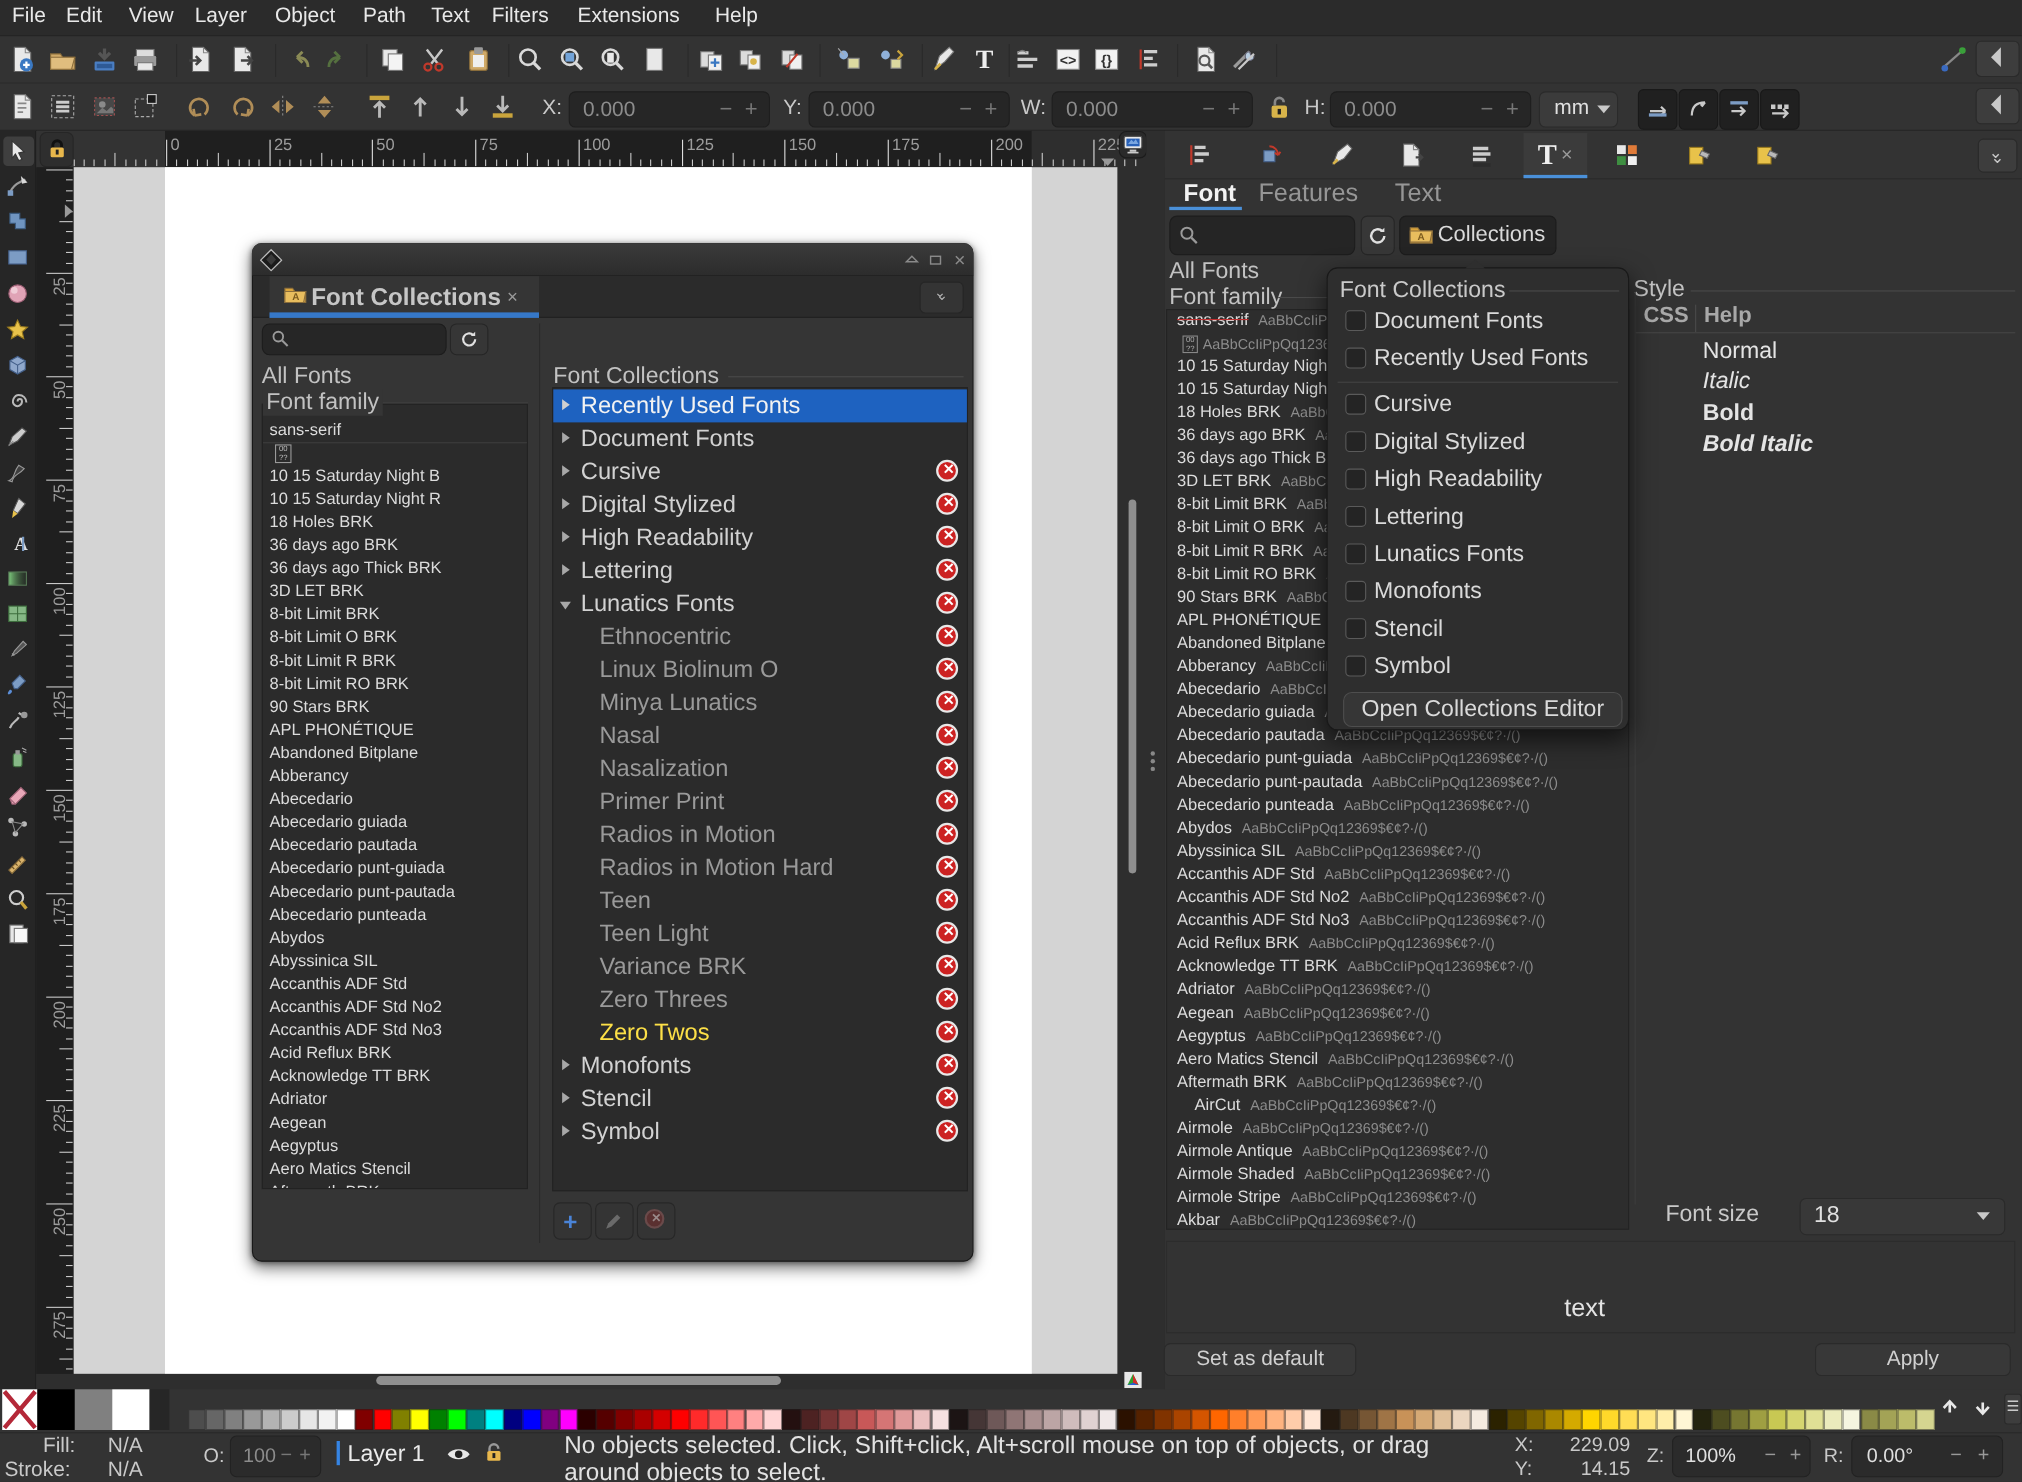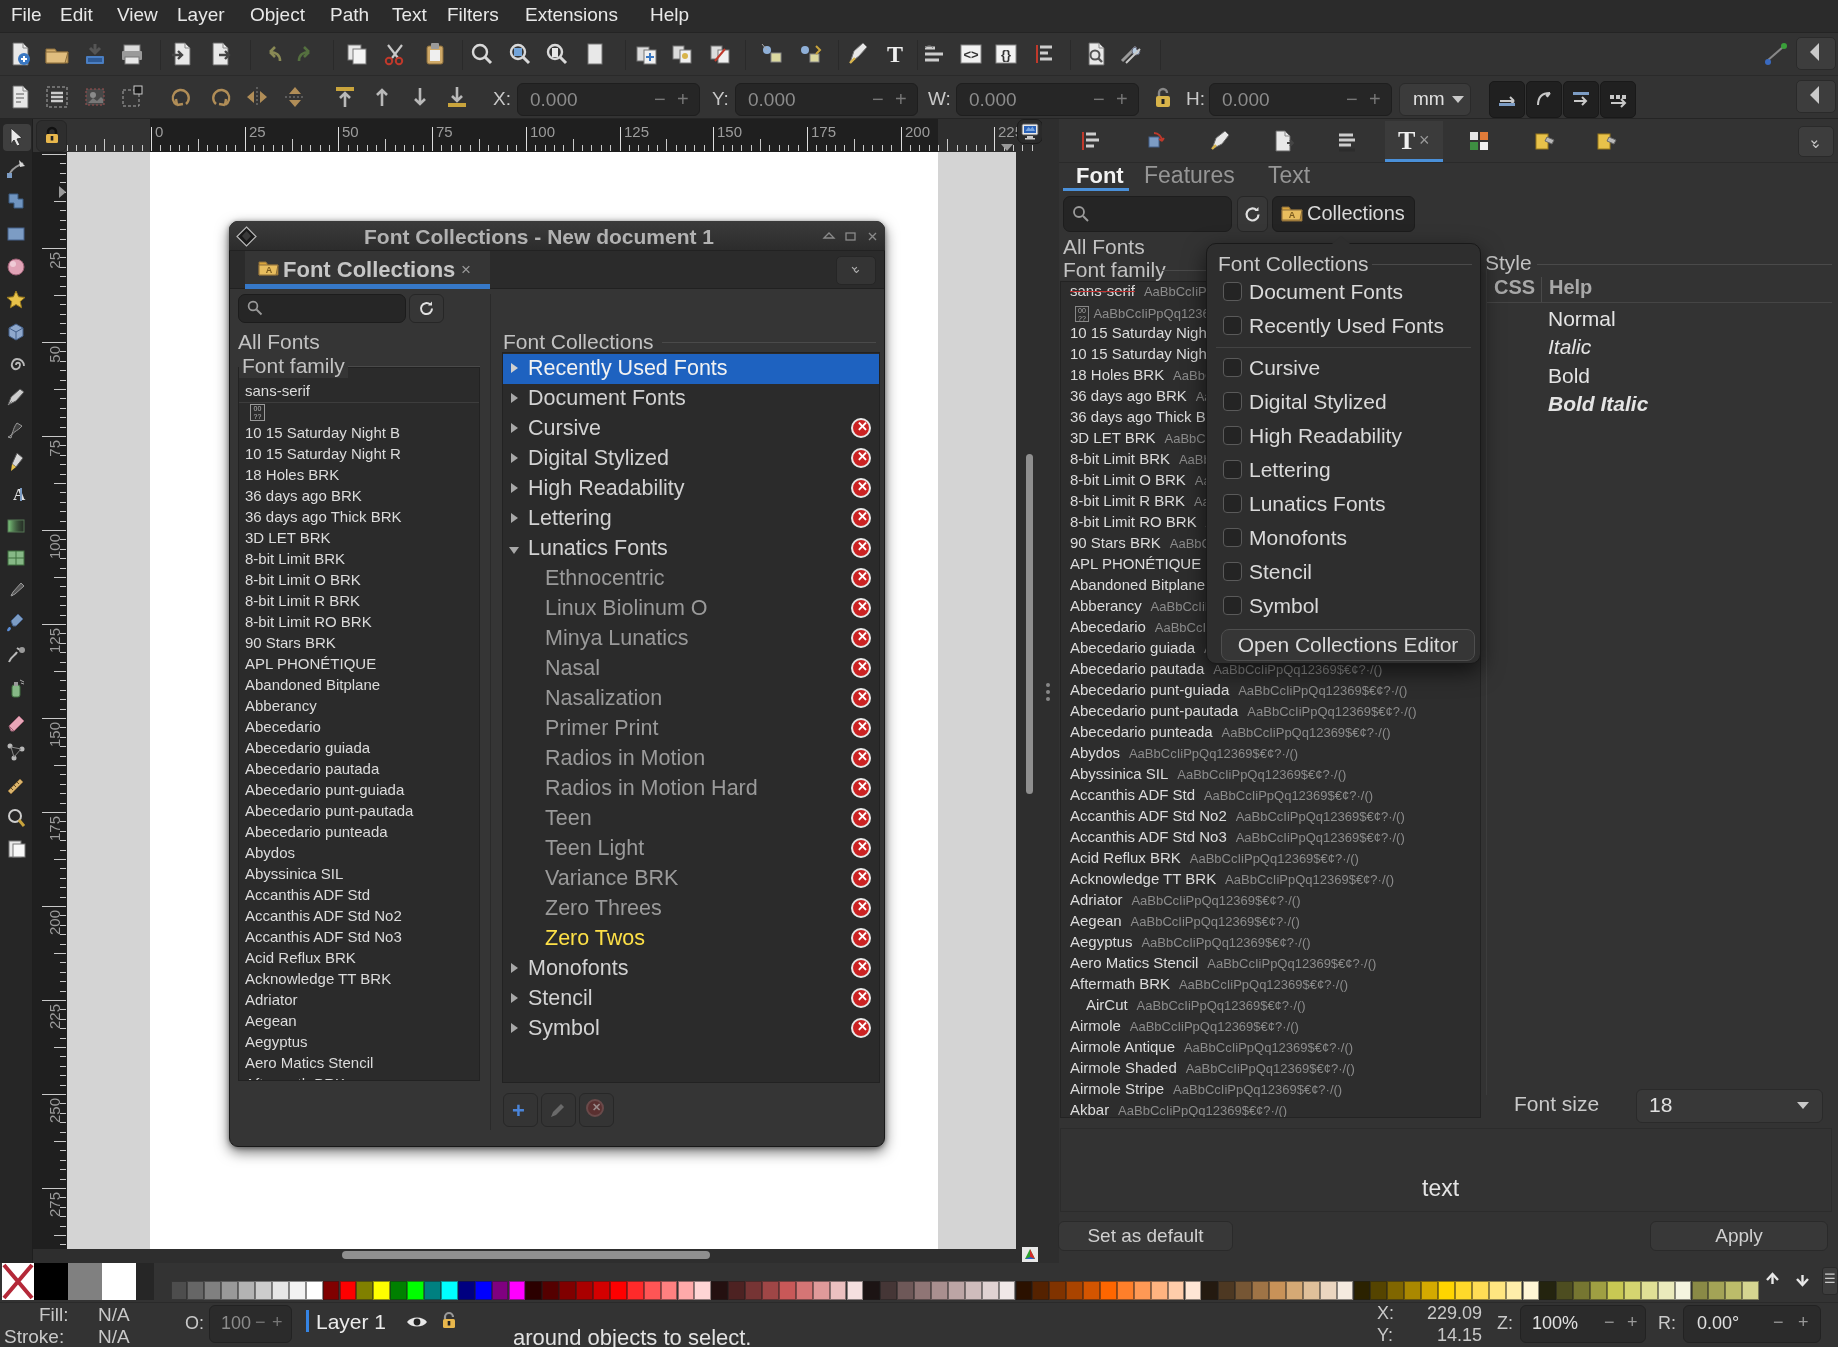--- a/index.html
+++ b/index.html
@@ -910,21 +910,21 @@
 </div>
 <div class="abs" style="left:1485px;top:251px;font-size:21px;color:#c2c2c2">Style</div>
 <div class="abs" style="left:1537px;top:264px;width:295px;height:1px;background:#4a4a4a"></div>
 <div class="abs" style="left:1486px;top:265px;width:1px;height:830px;background:#3d3d3d"></div>
 <div class="abs" style="left:1494px;top:276px;font-size:20px;font-weight:bold;color:#a8a8a8">CSS</div>
 <div class="abs" style="left:1541px;top:277px;width:1px;height:25px;background:#4a4a4a"></div>
 <div class="abs" style="left:1549px;top:276px;font-size:20px;font-weight:bold;color:#a8a8a8">Help</div>
 <div class="abs" style="left:1487px;top:302px;width:345px;height:1px;background:#454545"></div>
 <div class="abs" style="left:1548px;top:307px;font-size:21px;color:#e4e4e4">Normal</div>
 <div class="abs" style="left:1548px;top:335px;font-size:21px;font-style:italic;color:#e4e4e4">Italic</div>
-<div class="abs" style="left:1548px;top:364px;font-size:21px;font-weight:normal;color:#e4e4e4">Bold</div>
+<div class="abs" style="left:1548px;top:364px;font-size:21px;font-weight:bold;color:#e4e4e4">Bold</div>
 <div class="abs" style="left:1548px;top:392px;font-size:21px;font-weight:bold;font-style:italic;color:#e4e4e4">Bold Italic</div>
 <div class="abs" style="left:1514px;top:1092px;font-size:21px;color:#c9c9c9">Font size</div>
 <div class="abs" style="left:1636px;top:1089px;width:187px;height:34px;background:#383838;border:1px solid #2a2a2a;border-radius:6px"></div>
 <div class="abs" style="left:1649px;top:1093px;font-size:21px;color:#e0e0e0">18</div>
 <div class="abs" style="left:1797px;top:1102px;width:0;height:0;border-top:7px solid #c9c9c9;border-left:6px solid transparent;border-right:6px solid transparent"></div>
 <div class="abs" style="left:1060px;top:1128px;width:772px;height:84px;border:1px solid #2c2c2c"></div>
 <div class="abs" style="left:1422px;top:1175px;font-size:23px;color:#e4e4e4">text</div>
 <div class="abs" style="left:1058px;top:1221px;width:175px;height:30px;background:#383838;border:1px solid #2a2a2a;border-radius:6px;text-align:center;font-size:19px;color:#d0d0d0;line-height:28px">Set as default</div>
 <div class="abs" style="left:1650px;top:1221px;width:178px;height:30px;background:#383838;border:1px solid #2a2a2a;border-radius:6px;text-align:center;font-size:19px;color:#d0d0d0;line-height:28px">Apply</div>
 <div class="abs" style="left:1206px;top:243px;width:275px;height:421px;background:#2e2e2e;border:1px solid #191919;border-radius:10px;box-shadow:0 8px 22px rgba(0,0,0,0.6)"></div>
@@ -954,21 +954,20 @@
 <div class="abs" style="left:1249px;top:594px;font-size:21px;color:#dadada">Symbol</div>
 <div class="abs" style="left:1221px;top:629px;width:254px;height:32px;background:#363636;border:1px solid #4e4e4e;border-radius:8px;text-align:center;font-size:21px;color:#dadada;line-height:30px">Open Collections Editor</div>
 <div class="abs" style="left:229px;top:221px;width:656px;height:926px;background:#353535;border:1px solid #191919;border-radius:9px;box-shadow:0 5px 14px rgba(0,0,0,0.55),0 1px 5px rgba(0,0,0,0.4)"></div>
 <div class="abs" style="left:229px;top:221px;width:656px;height:30px;background:linear-gradient(#3b3b3b,#2c2c2c);border-bottom:1px solid #222;border-radius:9px 9px 0 0"></div>
 <div class="ic abs" style="left:236px;top:226px;width:21px;height:21px">
       <svg width="21" height="21" viewBox="0 0 21 21">
         <path d="M10.5 1L20 10.5 10.5 20 1 10.5z" fill="#1a1a1a" stroke="#b9b9b9" stroke-width="1.2"></path>
         <path d="M6 10l4.5-5L15 10l-4.5 5z" fill="#3a3a3a"></path>
       </svg>
     </div>
-<div class="abs" style="left:229px;top:225px;width:620px;height:24px;text-align:center;font-size:21px;font-weight:bold;color:#b2b2b2">Font Collections - New document 1</div>
 <div class="ic abs" style="left:822px;top:229px;width:58px;height:14px">
       <svg width="58" height="14" viewBox="0 0 58 14">
         <path d="M2 9l5-5 5 5z" fill="none" stroke="#8a8a8a" stroke-width="1.3"></path>
         <rect x="24" y="4" width="9" height="7" fill="none" stroke="#8a8a8a" stroke-width="1.3"></rect>
         <path d="M47 4l7 7M54 4l-7 7" stroke="#8a8a8a" stroke-width="1.4"></path>
       </svg>
     </div>
 <div class="abs" style="left:230px;top:251px;width:654px;height:38px;background:#2b2b2b;border-bottom:1px solid #212121"></div>
 <div class="abs" style="left:245px;top:251px;width:245px;height:38px;background:#353535"></div>
 <div class="abs" style="left:245px;top:284px;width:245px;height:5px;background:#3678c8"></div>
@@ -1287,20 +1286,21 @@
         <circle cx="11" cy="8" r="3.4" fill="#222"></circle>
       </svg>
     </div>
 <div class="ic abs" style="left:441px;top:1311px;width:16px;height:19px">
       <svg width="16" height="19" viewBox="0 0 16 19">
         <path d="M4 8V6a4 4 0 018 0" fill="none" stroke="#999" stroke-width="2.2"></path>
         <rect x="2" y="8" width="12" height="9" rx="1.5" fill="#e8b74c"></rect>
         <rect x="6.7" y="10" width="2.6" height="4.5" fill="#222"></rect>
       </svg>
     </div>
+<div class="abs" style="left:513px;top:1301px;font-size:22px;color:#e2e2e2">No objects selected. Click, Shift+click, Alt+scroll mouse on top of objects, or drag</div>
 <div class="abs" style="left:513px;top:1325px;font-size:22px;color:#e2e2e2">around objects to select.</div>
 <div class="abs" style="left:1377px;top:1303px;font-size:18px;color:#c9c9c9">X:</div>
 <div class="abs" style="left:1482px;top:1303px;font-size:18px;color:#c9c9c9;transform:translateX(-100%)">229.09</div>
 <div class="abs" style="left:1377px;top:1325px;font-size:18px;color:#c9c9c9">Y:</div>
 <div class="abs" style="left:1482px;top:1325px;font-size:18px;color:#c9c9c9;transform:translateX(-100%)">14.15</div>
 <div class="abs" style="left:1497px;top:1313px;font-size:18px;color:#c9c9c9">Z:</div>
 <div class="abs" style="left:1520px;top:1305px;width:126px;height:38px;background:#2b2b2b;border:1px solid #222;border-radius:6px"></div>
 <div class="abs" style="left:1532px;top:1313px;font-size:18px;color:#e0e0e0">100%</div>
 <div class="abs" style="left:1604px;top:1312px;font-size:18px;color:#999">−</div>
 <div class="abs" style="left:1627px;top:1312px;font-size:18px;color:#999">+</div>

